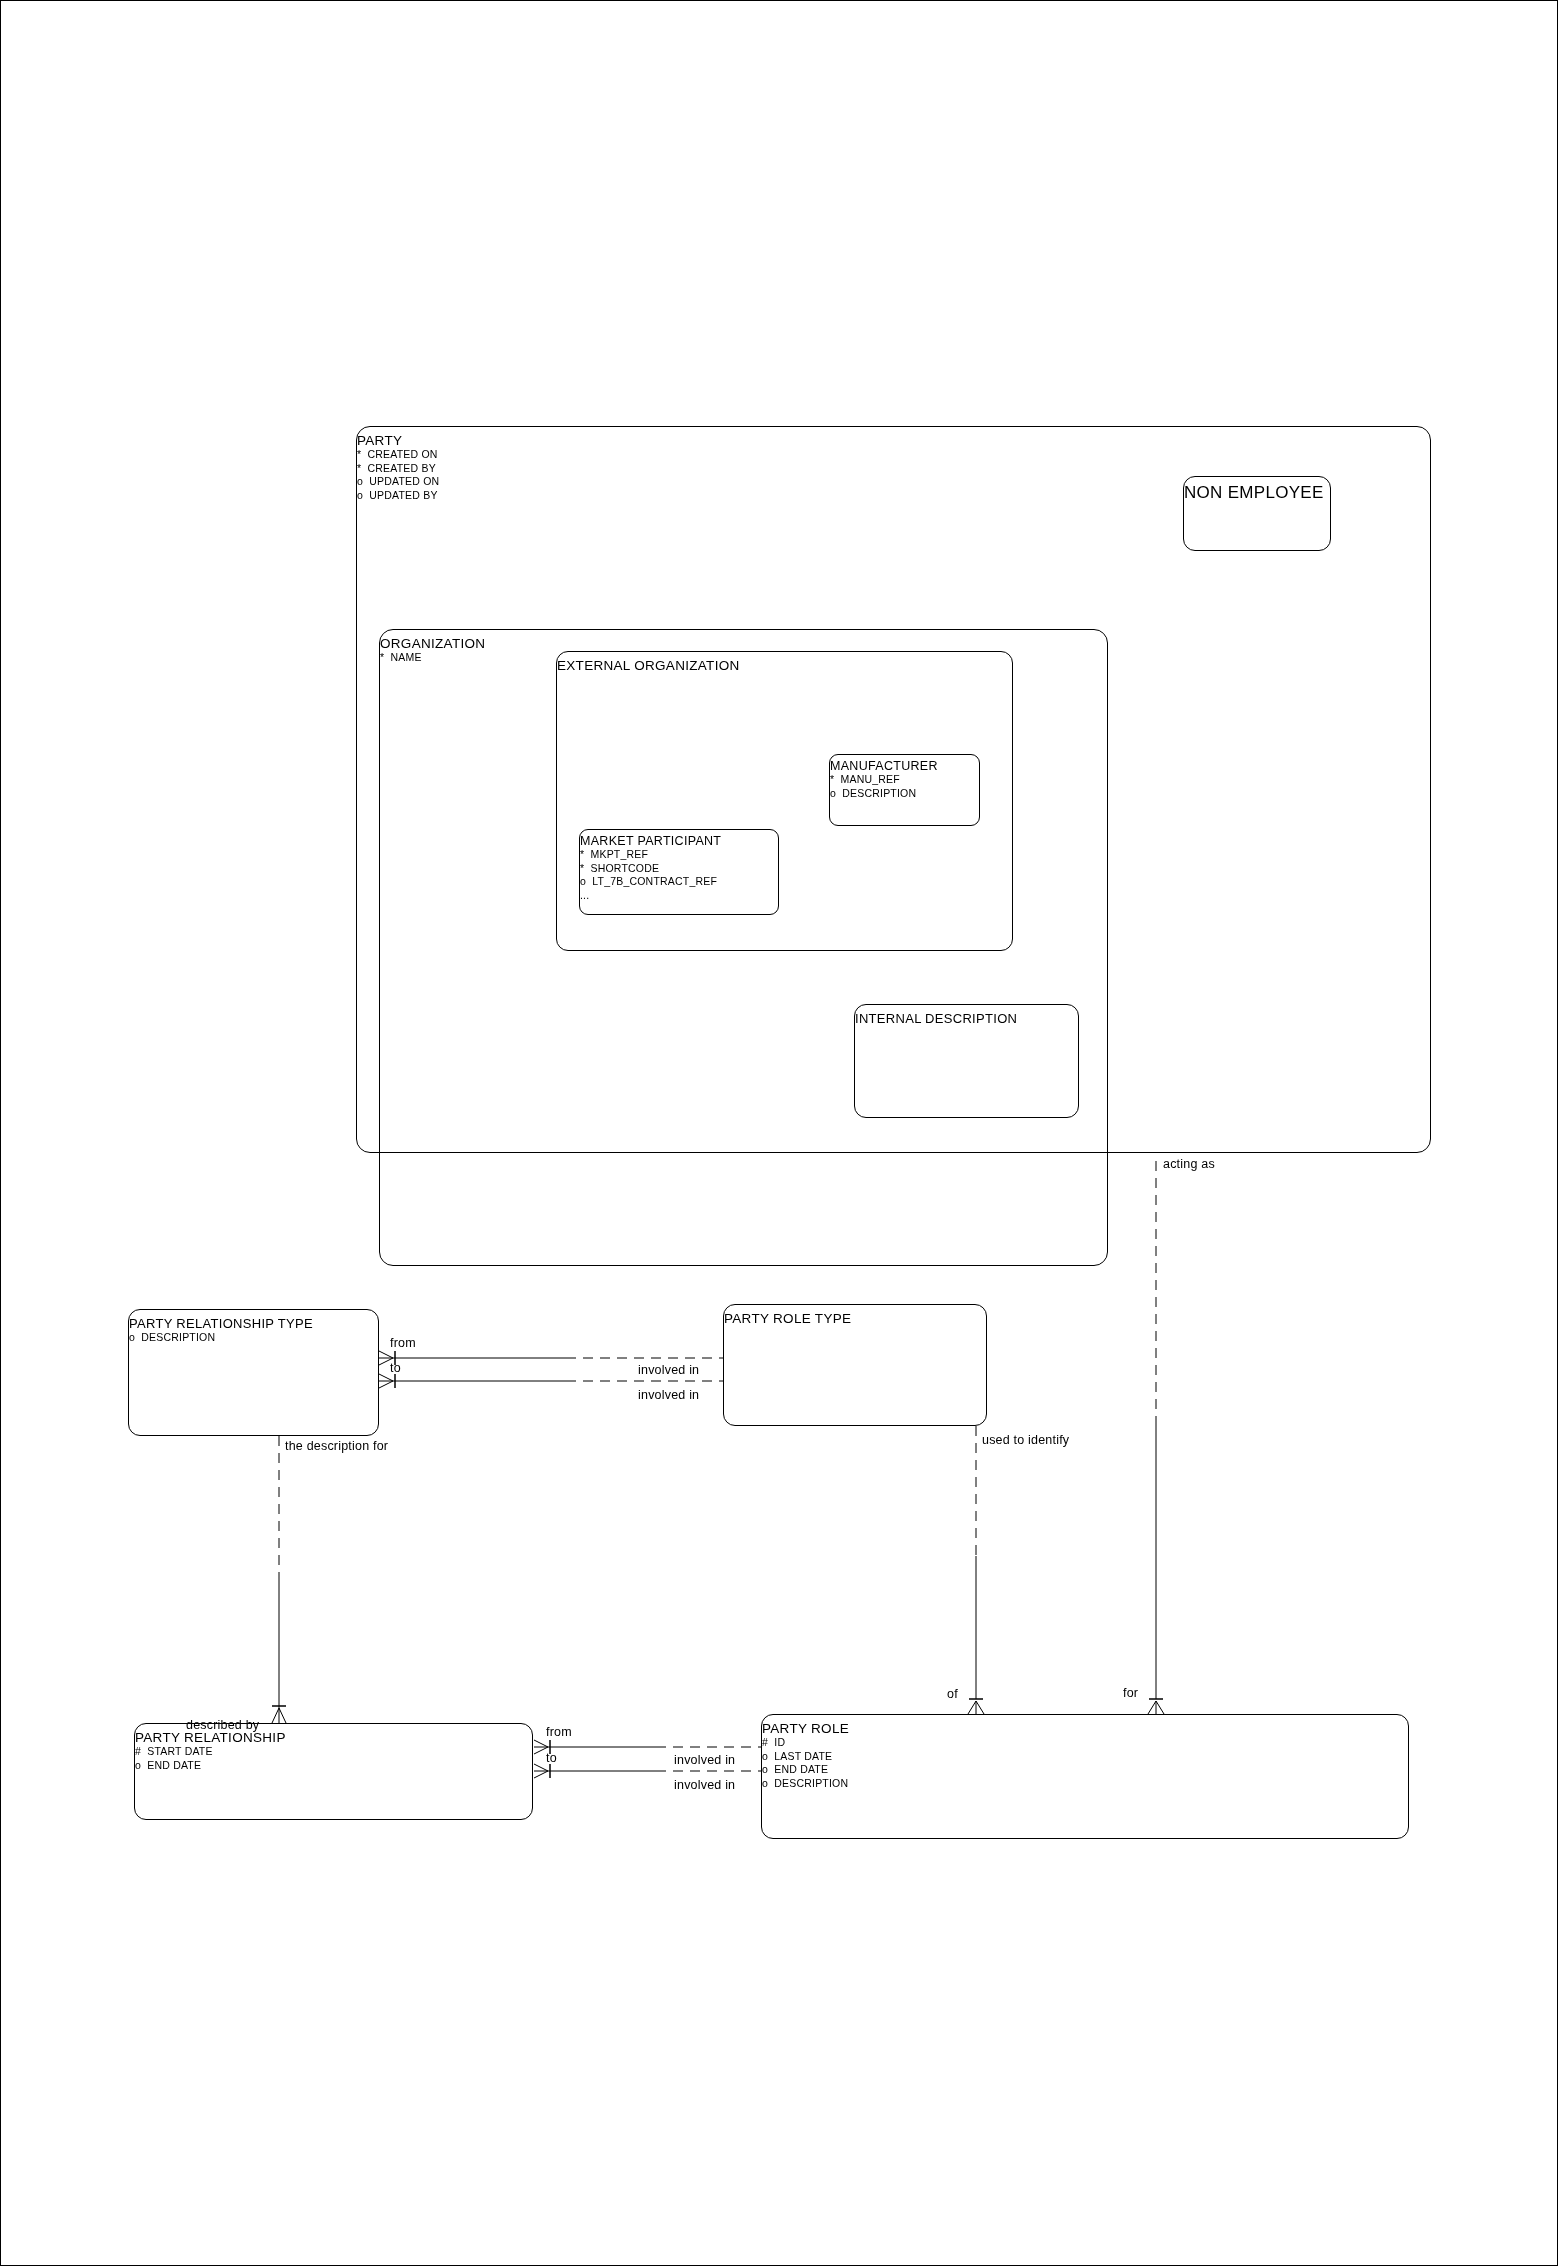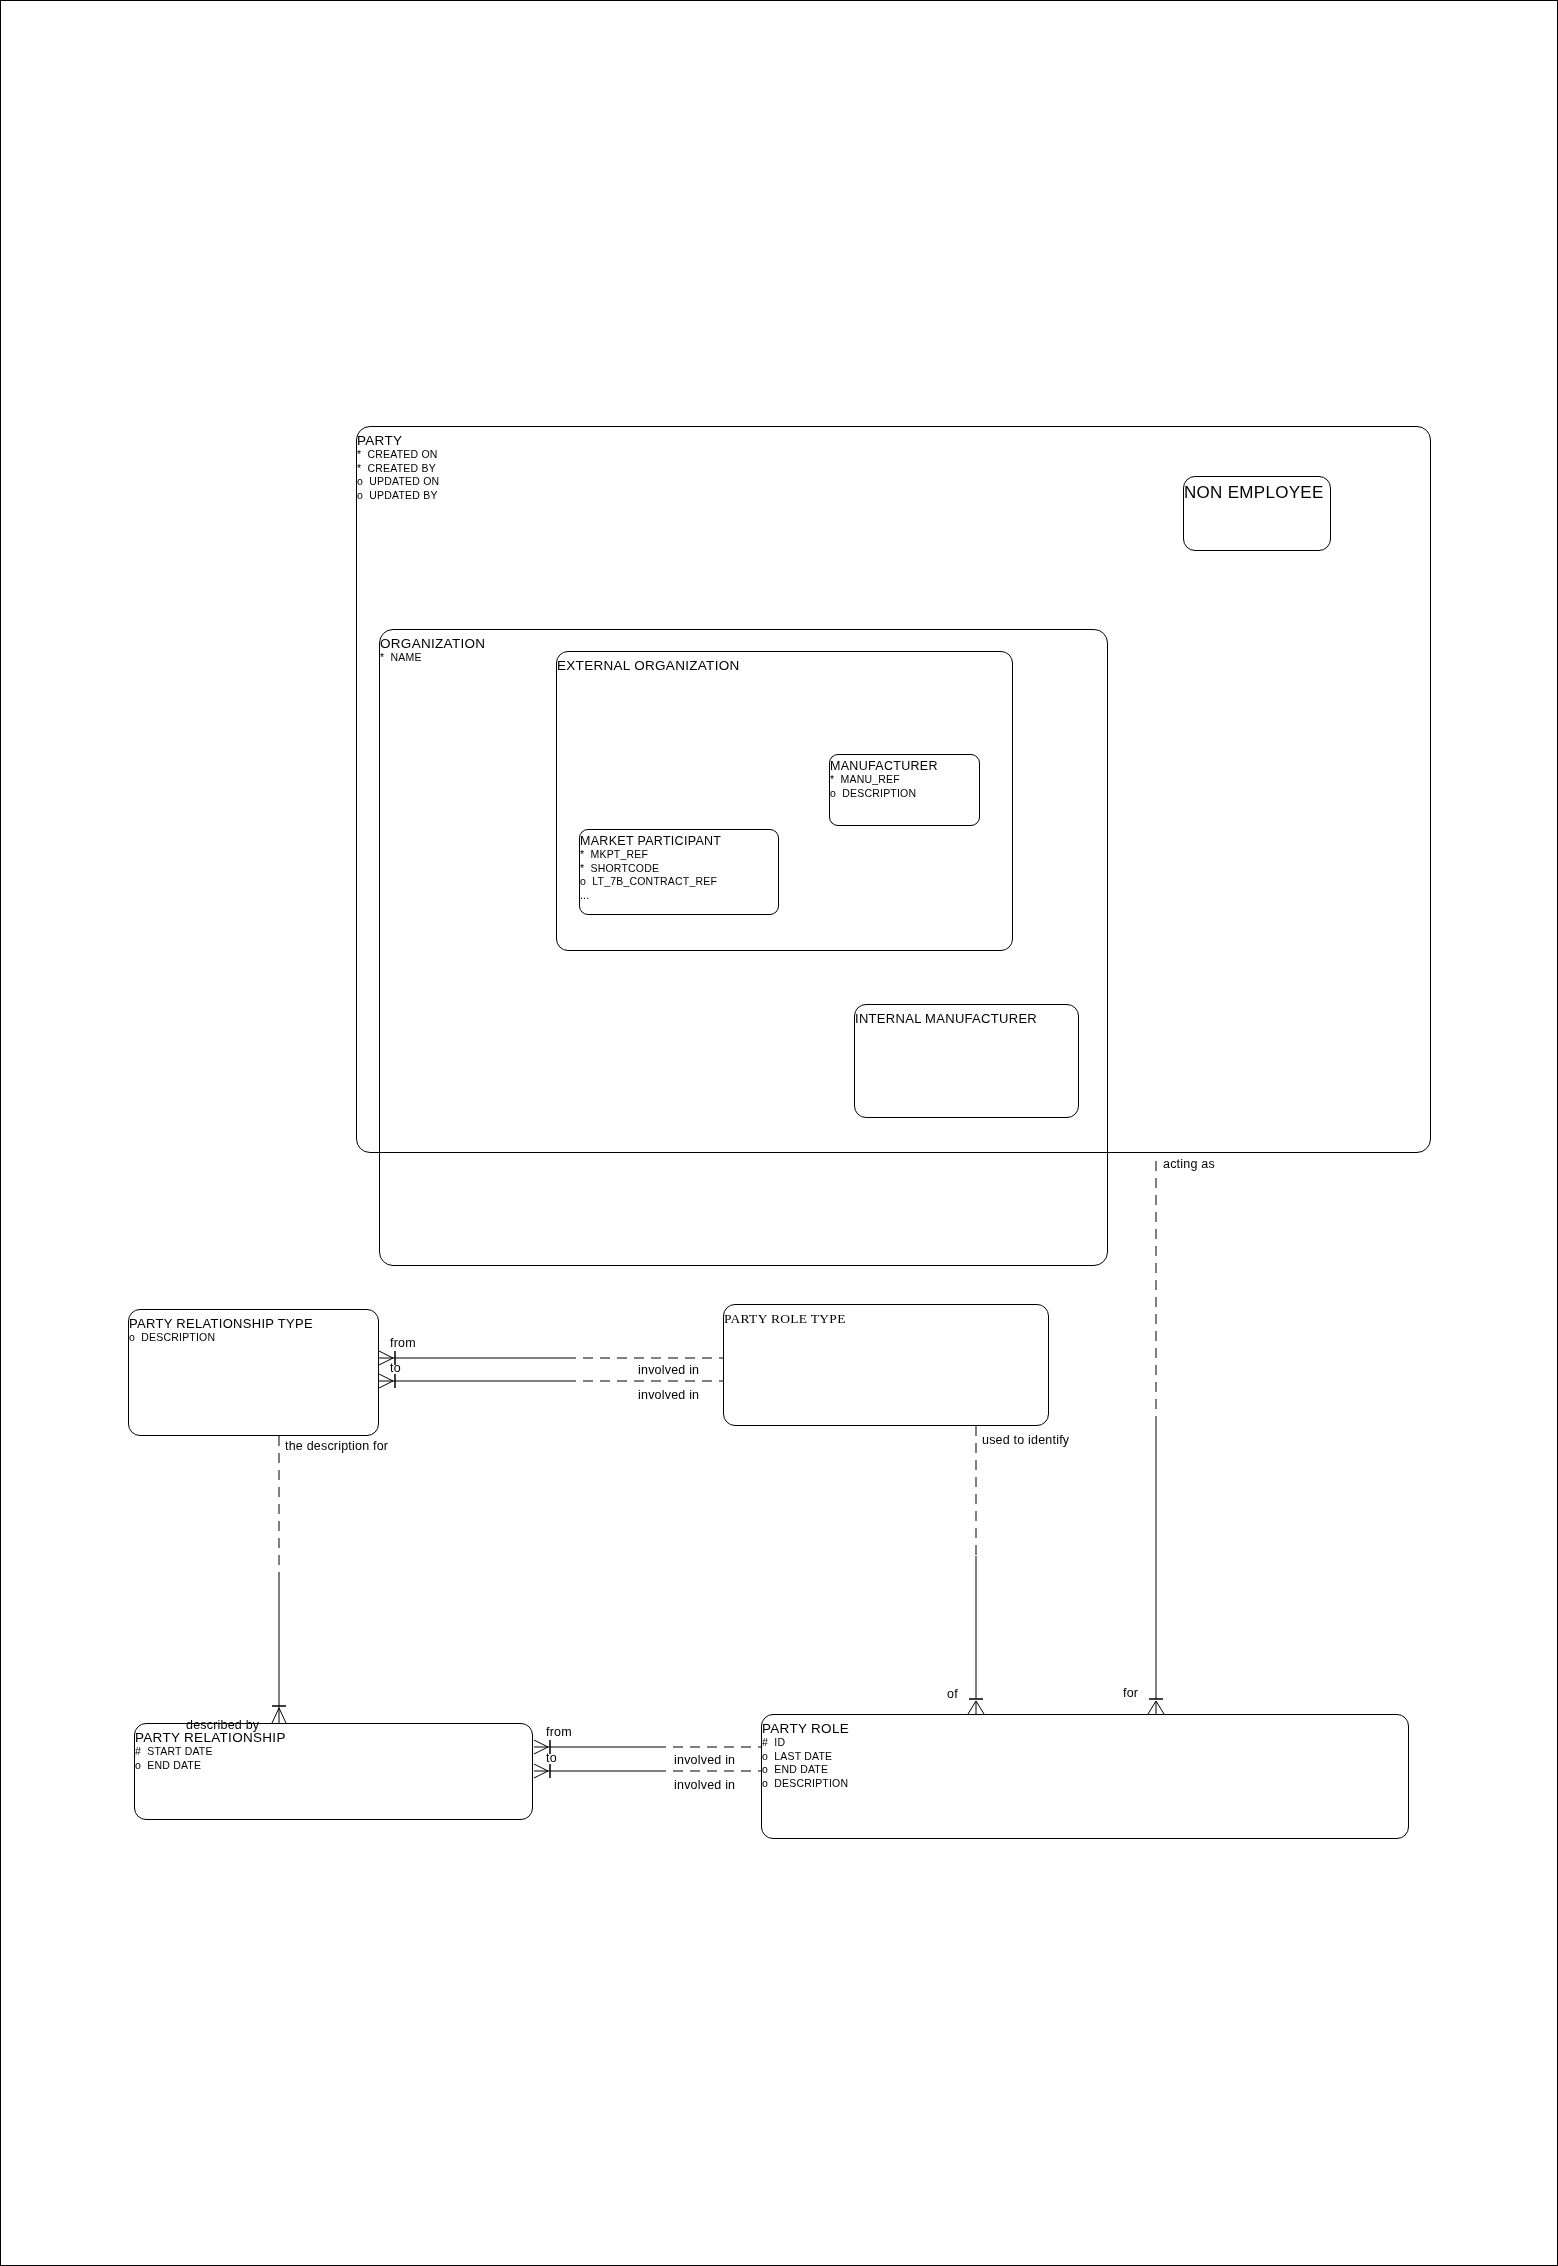--- a/index.html
+++ b/index.html
@@ -92,31 +92,31 @@
     <span class="title" style="font-size:12.5px;">MARKET PARTICIPANT</span>
     <span class="attrs" style="margin-top:1px;">
       <span class="attr">*  MKPT_REF</span>
       <span class="attr">*  SHORTCODE</span>
       <span class="attr">o  LT_7B_CONTRACT_REF</span>
       <span class="attr">...</span>
     </span>
   </div>
 
   <div class="entity" style="left:853px;top:1003px;width:225px;height:114px;">
-    <span class="title" style="font-size:13px;">INTERNAL MANUFACTURER</span>
+    <span class="title" style="font-size:13px;">INTERNAL DESCRIPTION</span>
   </div>
 
   <div class="entity" style="left:127px;top:1308px;width:251px;height:127px;">
     <span class="title" style="font-size:13px;">PARTY RELATIONSHIP TYPE</span>
     <span class="attrs" style="margin-top:1px;">
       <span class="attr">o  DESCRIPTION</span>
     </span>
   </div>
 
-  <div class="entity" style="left:722px;top:1303px;width:326px;height:122px;font-family:Liberation Serif, serif;">
+  <div class="entity" style="left:722px;top:1303px;width:264px;height:122px;">
     <span class="title">PARTY ROLE TYPE</span>
   </div>
 
   <div class="entity" style="left:133px;top:1722px;width:399px;height:97px;">
     <span class="title">PARTY RELATIONSHIP</span>
     <span class="attrs" style="margin-top:1px;">
       <span class="attr">#  START DATE</span>
       <span class="attr">o  END DATE</span>
     </span>
   </div>

